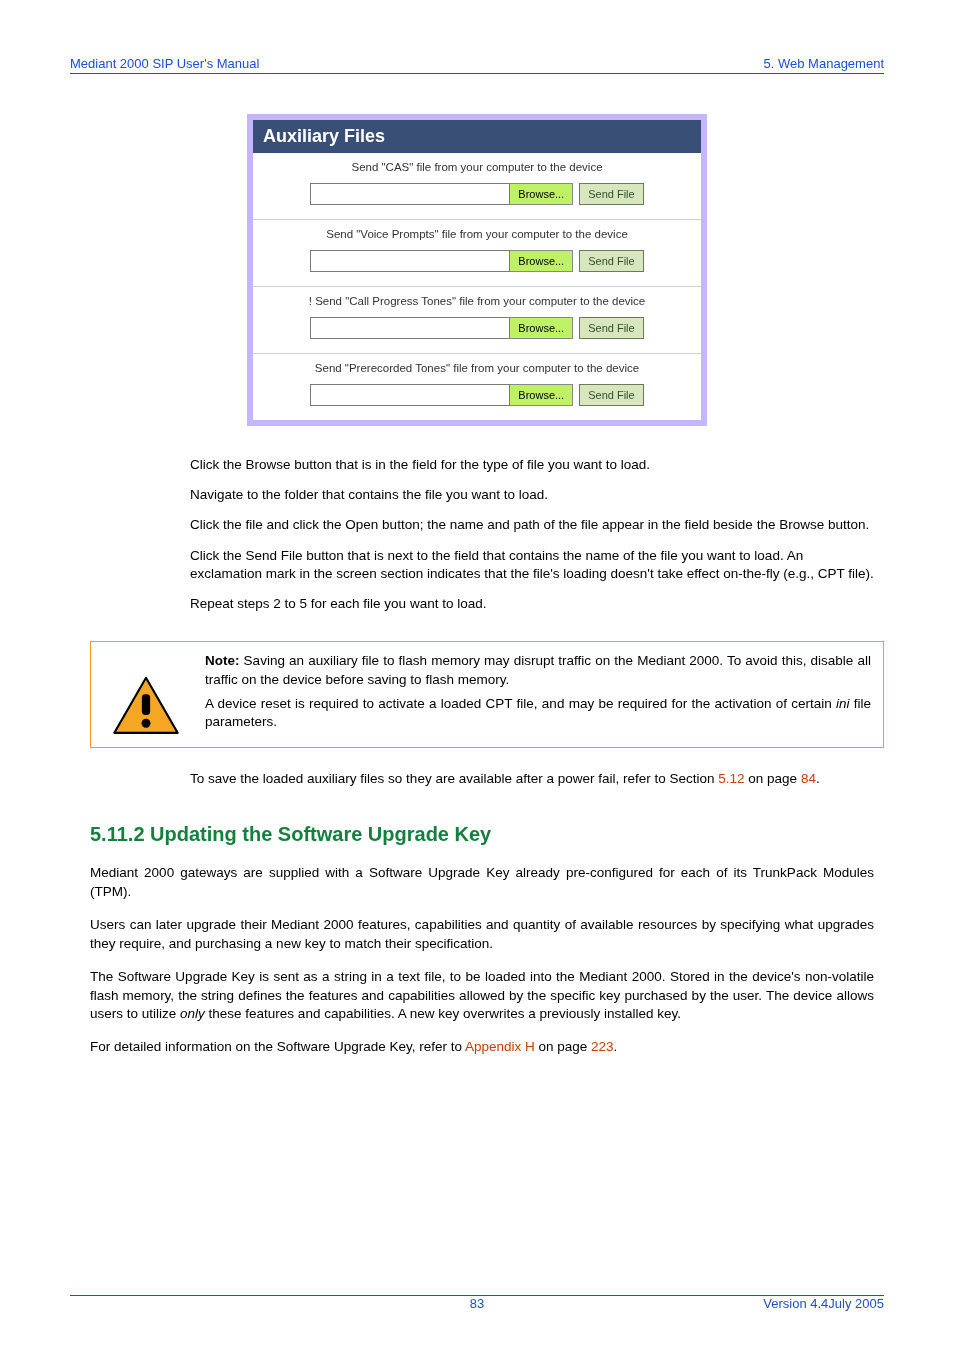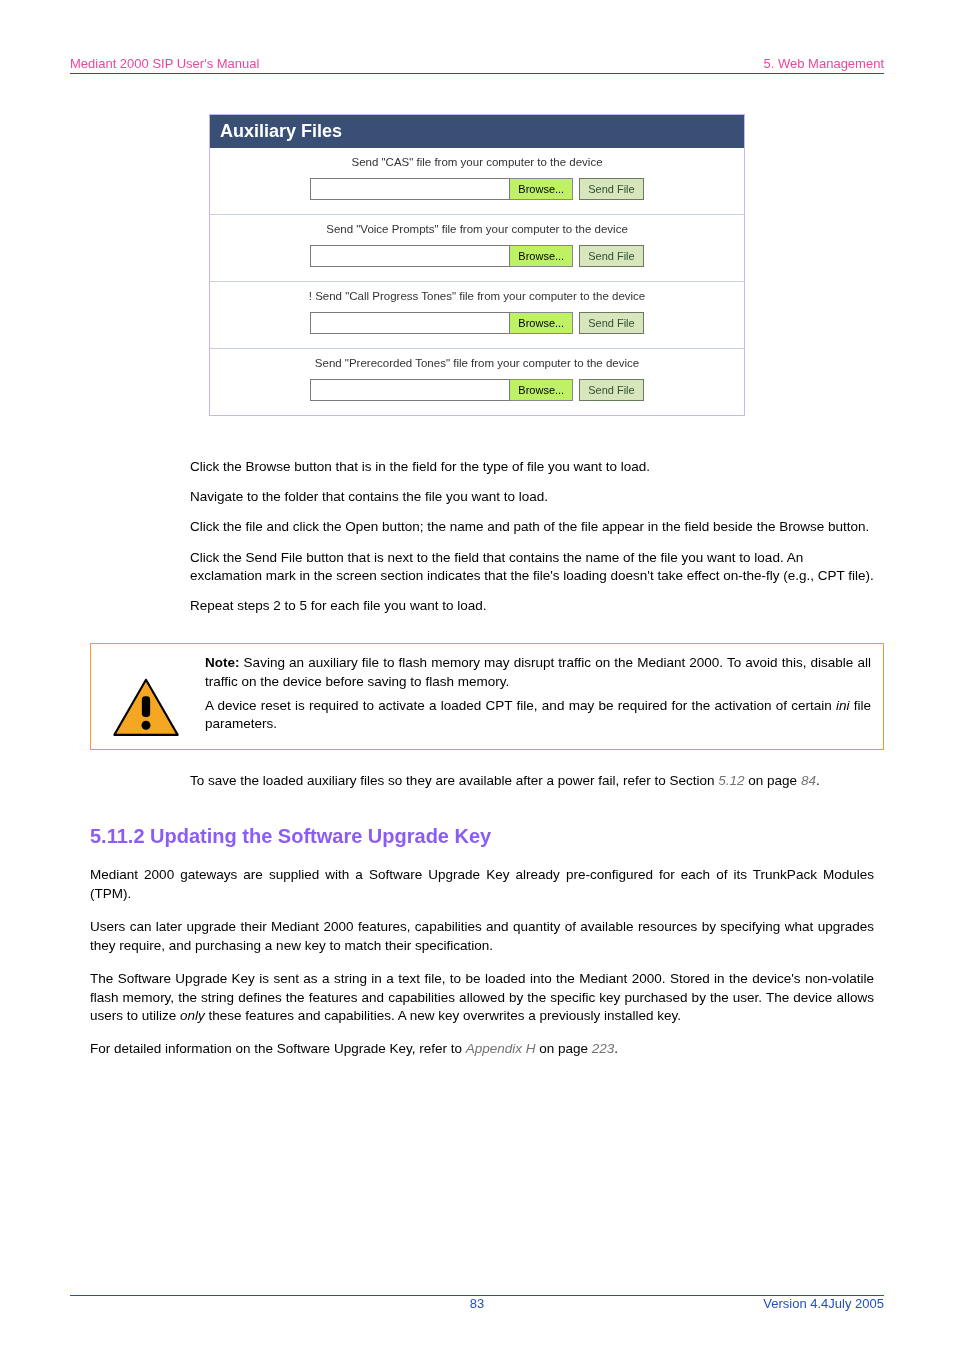--- a/index.html
+++ b/index.html
@@ -12,29 +12,29 @@
   }
   .page {
     padding: 56px 70px 40px 70px;
     min-height: 1351px;
     position: relative;
   }
   .header-row {
     display: flex;
     justify-content: space-between;
     font-size: 13px;
-    color: #ec4899;
+    color: #1d4ed8;
     border-bottom: 1px solid #2050c0;
     padding-bottom: 2px;
     margin-bottom: 40px;
   }
   .aux-box {
-    border: 1px solid #c4b5fd;
-    margin: 0 auto 42px auto;
-    width: 536px;
+    border: 6px solid #c4b5fd;
+    margin: 0 auto 30px auto;
+    width: 460px;
   }
   .aux-title {
     background: #3a4f75;
     color: #ffffff;
     font-weight: bold;
     font-size: 18px;
     padding: 6px 10px;
     font-family: Verdana, Arial, sans-serif;
   }
   .aux-section {
@@ -114,23 +114,23 @@
   }
   .note-content .n-label { font-weight: bold; }
   .note-para { margin-bottom: 6px; text-align: justify; }
   .after-note {
     margin-left: 120px;
     margin-right: 10px;
     font-size: 13.5px;
     line-height: 1.4;
   }
   .after-note p { margin-bottom: 14px; }
-  .link { color: #737373; font-style: italic; }
+  .link { color: #c2410c; }
   .section-heading {
-    color: #8b5cf6;
+    color: #15803d;
     font-size: 20px;
     font-weight: bold;
     margin: 34px 0 18px 20px;
   }
   .section-body {
     margin-left: 20px;
     margin-right: 10px;
     font-size: 13.5px;
     line-height: 1.4;
     text-align: justify;

